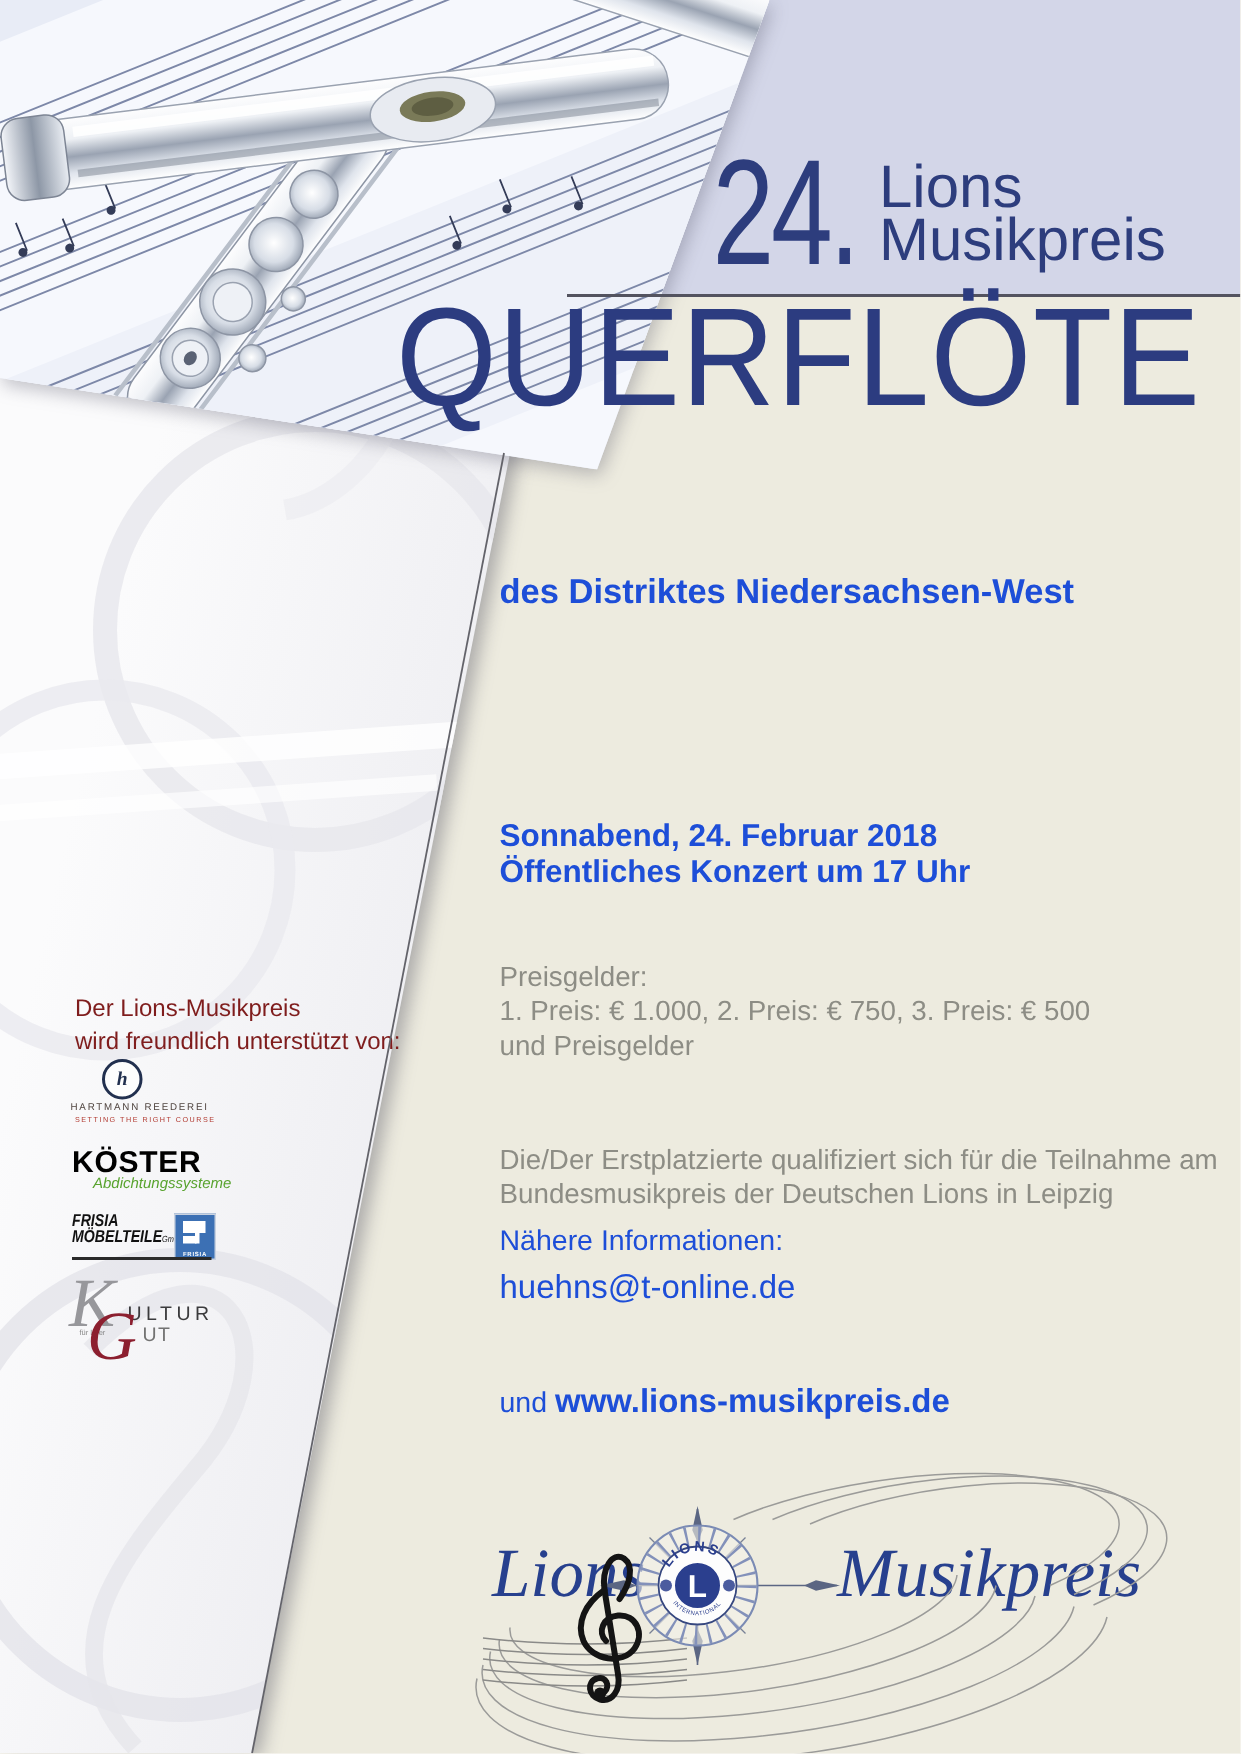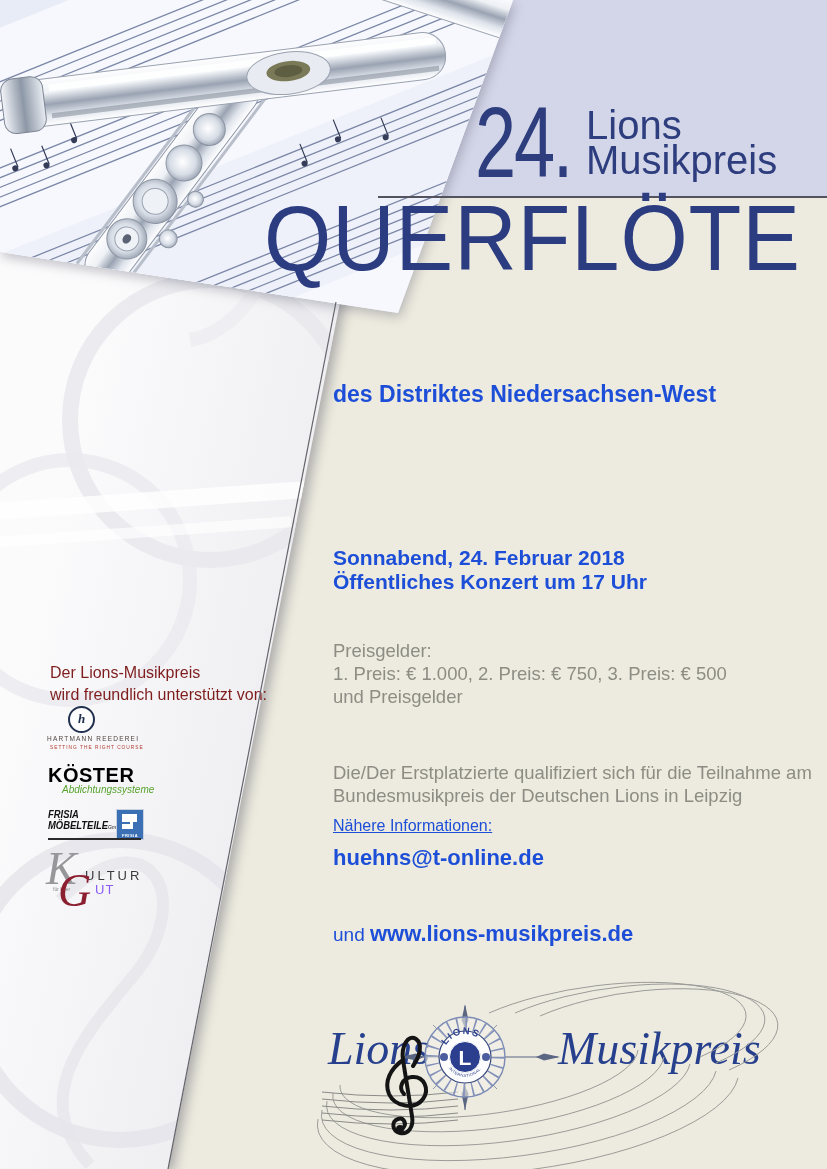--- a/index.html
+++ b/index.html
@@ -31,22 +31,22 @@
          transform:scaleX(.93);transform-origin:left top;line-height:1;letter-spacing:1px;z-index:6;white-space:nowrap;}
 
   
   .col{position:absolute;left:333px;color:#1d4ed8;z-index:4;}
   .district{top:381px;font-size:23px;font-weight:bold;}
   .venue{top:448px;font-size:21px;font-weight:bold;line-height:25px;}
   .event{top:546px;font-size:21px;font-weight:bold;line-height:24px;}
   .grayblock{color:#8d8d85;font-size:18.5px;line-height:23px;}
   .prizes{top:639px;}
   .qual{top:722px;line-height:22.5px;margin-top:40px;}
-  .infolabel{top:817px;font-size:16px;text-decoration:underline;}
-  .email{top:845px;font-size:22px;font-weight:bold;}
+  .infolabel{top:817px;font-size:19px;}
+  .email{top:845px;font-size:22px;font-weight:normal;}
   .webline{top:876px;font-size:19px;line-height:27px;}
   .webline b{font-size:22px;}
 
   
   .sp{position:absolute;z-index:4;}
   .sp-intro{left:50px;top:662px;font-size:16px;line-height:22px;color:#7f1d1d;}
   .hart-circle{left:68px;top:706px;width:23px;height:23px;border:2px solid #22304f;border-radius:50%;
                background:#fdfdfd;text-align:center;line-height:22px;font-family:"Liberation Serif",serif;
                font-style:italic;font-weight:bold;font-size:13px;color:#22304f;}
   .hart-name{left:47px;top:735px;font-size:6.5px;letter-spacing:1.2px;color:#504540;}
@@ -59,21 +59,21 @@
   .frisia-badge{left:116px;top:809px;width:26px;height:29px;background:#3c70b4;border:1px solid #c9d2e0;}
   .frisia-badge .b1{position:absolute;left:5px;top:4px;width:15px;height:8px;background:#fff;}
   .frisia-badge .b2{position:absolute;left:5px;top:14px;width:9px;height:5px;background:#fff;}
   .frisia-badge .b3{position:absolute;left:13px;top:9px;width:3px;height:10px;background:#fff;}
   .frisia-badge .blabel{position:absolute;left:0;bottom:1px;width:100%;text-align:center;
           font-size:4px;color:#fff;letter-spacing:.5px;font-weight:bold;}
   .frisia-rule{left:48px;top:838px;width:93px;height:2px;background:#2a2a2a;}
   .kg-k{left:46px;top:846px;font-family:"Liberation Serif",serif;font-style:italic;font-size:46px;color:#97979b;line-height:1;}
   .kg-ultur{left:85px;top:868px;font-size:13px;letter-spacing:3px;color:#3b3b3d;}
   .kg-g{left:58px;top:868px;font-family:"Liberation Serif",serif;font-style:italic;font-size:46px;color:#8c1f2f;line-height:1;}
-  .kg-ut{left:95px;top:882px;font-size:13px;letter-spacing:1px;color:#8b5cf6;}
+  .kg-ut{left:95px;top:882px;font-size:13px;letter-spacing:1px;color:#737373;}
   .kg-small{left:53px;top:886px;font-size:5px;color:#8a8a8a;}
 
   
   .f-lions{position:absolute;left:328px;top:1022px;font-family:"Liberation Serif",serif;font-style:italic;
            font-size:46px;color:#27408e;z-index:4;}
   .f-musik{position:absolute;left:558px;top:1022px;font-family:"Liberation Serif",serif;font-style:italic;
            font-size:46px;color:#27408e;z-index:4;}
 
   .overlay{position:absolute;inset:0;z-index:8;pointer-events:none;}
   .overlay text{font-family:"Liberation Sans",sans-serif;}

